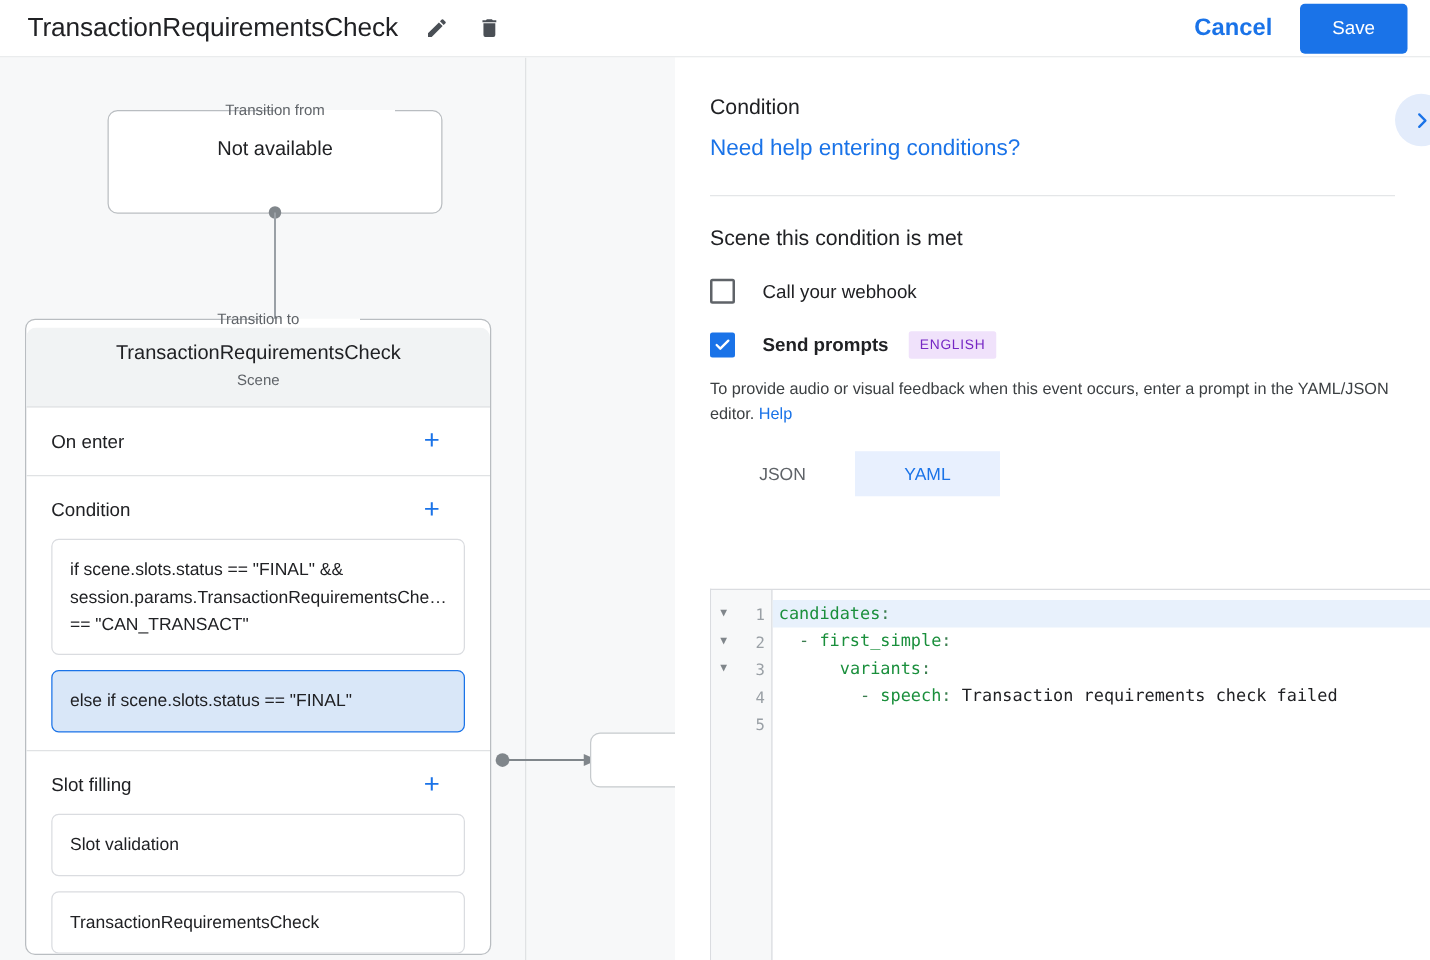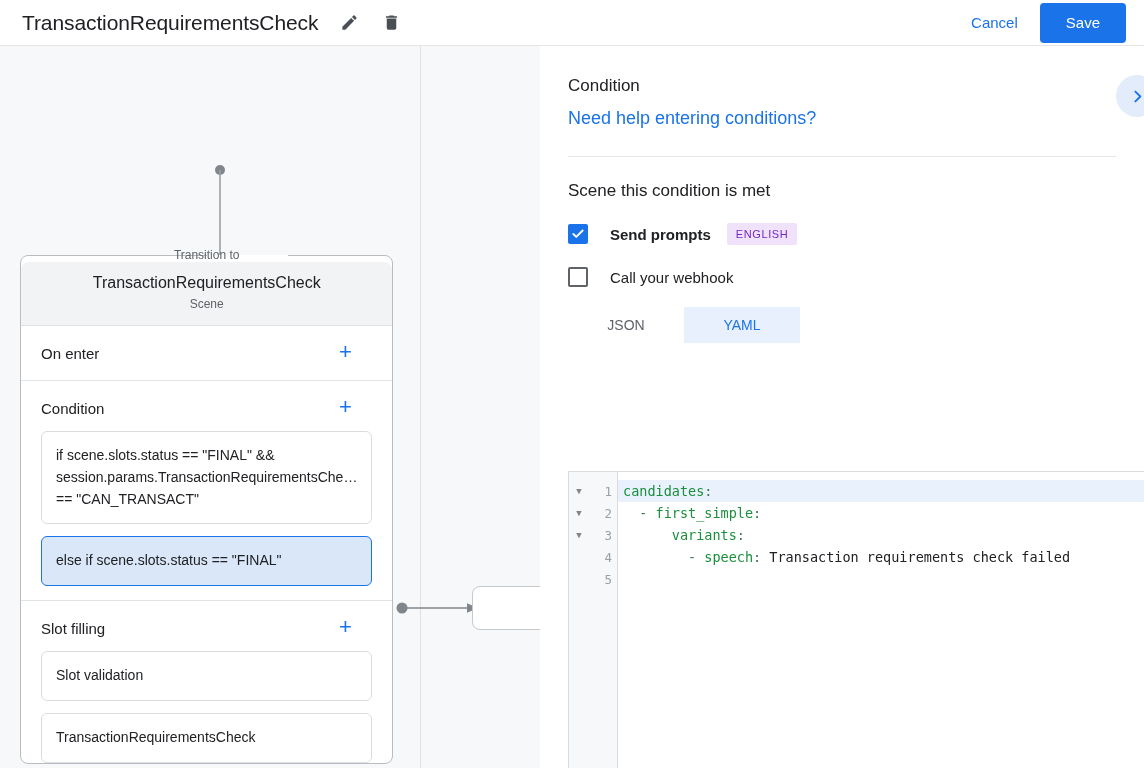--- a/index.html
+++ b/index.html
@@ -29,21 +29,21 @@
   }
   .hdr-icon-btn {
     width: 30px; height: 30px;
     display: flex; align-items: center; justify-content: center;
     cursor: pointer; border-radius: 50%;
   }
   #edit-btn { margin-left: 16px; }
   #delete-btn { margin-left: 12px; }
   #hdr-spacer { flex: 1; }
   #cancel-button {
-    font-size: 15px; color: #1a73e8; font-weight: 400;
+    font-size: 19px; color: #1a73e8; font-weight: 700;
     background: none; border: none; cursor: pointer;
     padding: 8px 12px; margin-right: 10px;
     font-family: "Liberation Sans", sans-serif;
   }
   #save-button {
     background: #1a73e8; color: #ffffff;
     font-size: 15px; font-weight: 500;
     border: none; border-radius: 4px;
     padding: 0 26px; height: 40px;
     margin-right: 18px; cursor: pointer;
@@ -317,20 +317,24 @@
   <div id="hdr-spacer"></div>
 
   <button id="cancel-button">Cancel</button>
   <button id="save-button">Save</button>
 </div>
 
 <div id="left-panel">
 
   <div id="graph-divider"></div>
 
+  <fieldset class="flow-box" id="transition-from-box">
+    <legend>Transition from</legend>
+    <div id="transition-from-text">Not available</div>
+  </fieldset>
 
   <svg id="connector" viewBox="0 0 14 106">
     <circle cx="7" cy="6" r="5" fill="#80868b"></circle>
     <line x1="7" y1="6" x2="7" y2="92" stroke="#9aa0a6" stroke-width="1.6"></line>
     <polygon points="7,102 2.2,91 11.8,91" fill="#80868b"></polygon>
   </svg>
 
   <fieldset class="flow-box" id="transition-to-box">
     <legend>Transition to</legend>
 
@@ -387,34 +391,38 @@
 
 
     <a id="condition-help-link">Need help entering conditions?</a>
     <div id="condition-divider"></div>
   </div>
 
   <div id="met-block">
     <div id="met-heading">Scene this condition is met</div>
 
     <div class="check-row">
+      <div class="checkbox"></div>
+      <div class="check-label">Call your webhook</div>
+    </div>
+
+    <div class="check-row">
       <div class="checkbox checked">
         <svg width="14" height="14" viewBox="0 0 24 24" fill="none" stroke="#ffffff" stroke-width="3.2" stroke-linecap="round" stroke-linejoin="round">
           <polyline points="20 6 9 17 4 12"></polyline>
         </svg>
       </div>
       <div class="check-label bold">Send prompts</div>
       <div id="language-badge">ENGLISH</div>
     </div>
 
-    <div class="check-row">
-      <div class="checkbox"></div>
-      <div class="check-label">Call your webhook</div>
-    </div>
-
+    <div id="prompts-desc">
+      <span>To provide audio or visual feedback when this event occurs, enter a prompt in the YAML/JSON editor.</span>
+      <a id="prompts-help-link">Help</a>
+    </div>
 
     <div id="editor-tabs">
       <div class="editor-tab">JSON</div>
       <div class="editor-tab active">YAML</div>
     </div>
   </div>
 </div>
 
 <div id="code-editor">
   <div id="gutter">

